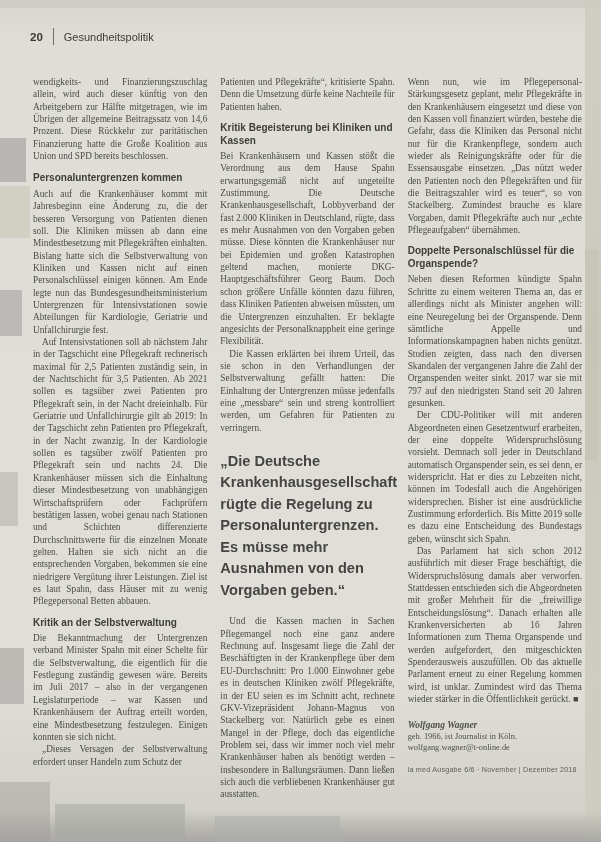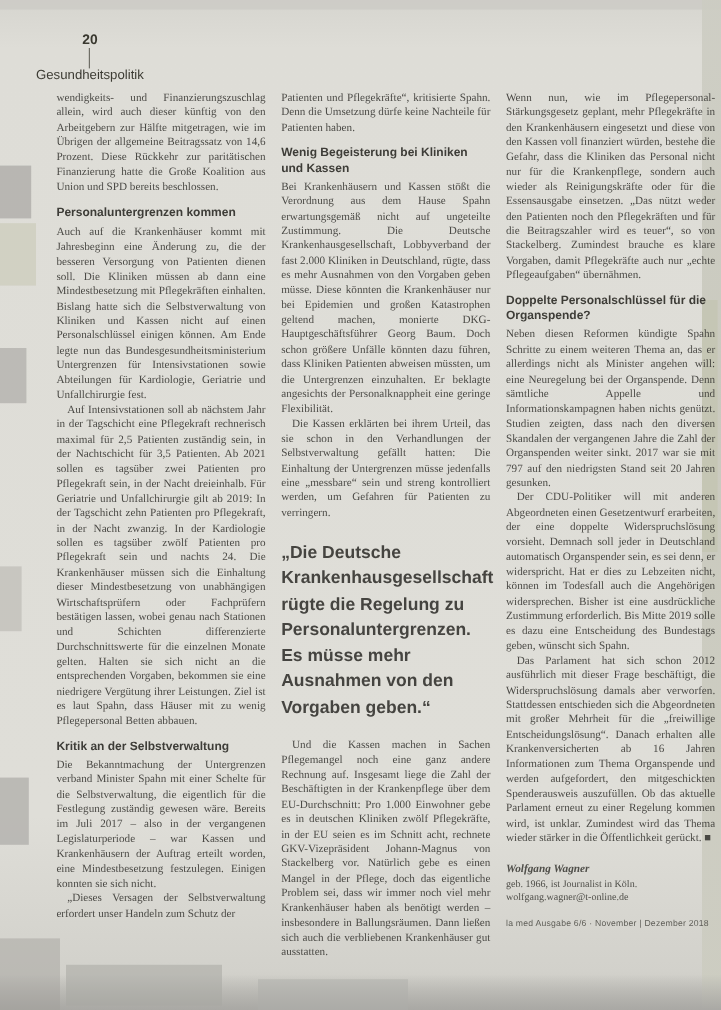--- a/index.html
+++ b/index.html
@@ -23,28 +23,27 @@
   .a-r2{right:3px;top:250px;width:13px;height:210px;background:#c2c3ae;opacity:.6;}
   .a-b1{left:0;bottom:0;width:601px;height:30px;background:linear-gradient(0deg,#a9a8a4,rgba(169,168,164,0));}
   .a-b2{left:55px;bottom:4px;width:130px;height:34px;background:#a8a7a3;opacity:.55;}
   .a-b3{left:215px;bottom:0;width:125px;height:26px;background:#aeada9;opacity:.5;}
   .a-b4{left:0;bottom:0;width:50px;height:60px;background:#9f9e9a;opacity:.45;}
 
   .header{
     position:absolute;left:30px;top:28px;
     display:flex;align-items:center;
     font-family:"Liberation Sans", sans-serif;
-    flex-direction:column;
   }
   .pagenum{font-weight:bold;font-size:11.5px;color:#39382f;}
   .hdr-divider{width:1px;height:17px;background:#6f6e66;margin:0 10px;}
   .section{font-size:11px;color:#3c3b33;}
 
   .article{
-    position:absolute;left:47px;top:76px;width:549px;
+    position:absolute;left:33px;top:76px;width:549px;
     display:flex;gap:13px;
     filter:blur(0.35px);
     opacity:.93;
   }
   .col{flex:1;min-width:0;}
   .col p{
     margin:0;
     font-size:9.3px;line-height:12.35px;
     text-align:justify;
     color:var(--ink,#3f3e3a);
@@ -104,21 +103,21 @@
       <h2 class="first">Personaluntergrenzen kommen</h2>
       <p>Auch auf die Krankenhäuser kommt mit Jahresbeginn eine Änderung zu, die der besseren Versorgung von Patienten dienen soll. Die Kliniken müssen ab dann eine Mindestbesetzung mit Pflegekräften einhalten. Bislang hatte sich die Selbstverwaltung von Kliniken und Kassen nicht auf einen Personalschlüssel einigen können. Am Ende legte nun das Bundesgesundheitsministerium Untergrenzen für Intensivstationen sowie Abteilungen für Kardiologie, Geriatrie und Unfallchirurgie fest.</p>
       <p class="indent">Auf Intensivstationen soll ab nächstem Jahr in der Tagschicht eine Pflegekraft rechnerisch maximal für 2,5 Patienten zuständig sein, in der Nachtschicht für 3,5 Patienten. Ab 2021 sollen es tagsüber zwei Patienten pro Pflegekraft sein, in der Nacht dreieinhalb. Für Geriatrie und Unfallchirurgie gilt ab 2019: In der Tagschicht zehn Patienten pro Pflegekraft, in der Nacht zwanzig. In der Kardiologie sollen es tagsüber zwölf Patienten pro Pflegekraft sein und nachts 24. Die Krankenhäuser müssen sich die Einhaltung dieser Mindestbesetzung von unabhängigen Wirtschaftsprüfern oder Fachprüfern bestätigen lassen, wobei genau nach Stationen und Schichten differenzierte Durchschnittswerte für die einzelnen Monate gelten. Halten sie sich nicht an die entsprechenden Vorgaben, bekommen sie eine niedrigere Vergütung ihrer Leistungen. Ziel ist es laut Spahn, dass Häuser mit zu wenig Pflegepersonal Betten abbauen.</p>
       <h2>Kritik an der Selbstverwaltung</h2>
       <p>Die Bekanntmachung der Untergrenzen verband Minister Spahn mit einer Schelte für die Selbstverwaltung, die eigentlich für die Festlegung zuständig gewesen wäre. Bereits im Juli 2017 – also in der vergangenen Legislaturperiode – war Kassen und Krankenhäusern der Auftrag erteilt worden, eine Mindestbesetzung festzulegen. Einigen konnten sie sich nicht.</p>
       <p class="indent">„Dieses Versagen der Selbstverwaltung erfordert unser Handeln zum Schutz der</p>
     </div>
 
     <div class="col">
       <p>Patienten und Pflegekräfte“, kritisierte Spahn. Denn die Umsetzung dürfe keine Nachteile für Patienten haben.</p>
-      <h2>Wenig Begeisterung bei Kliniken und Kassen</h2>
+      <h2>Kritik Begeisterung bei Kliniken und Kassen</h2>
       <p>Bei Krankenhäusern und Kassen stößt die Verordnung aus dem Hause Spahn erwartungsgemäß nicht auf ungeteilte Zustimmung. Die Deutsche Krankenhausgesellschaft, Lobbyverband der fast 2.000 Kliniken in Deutschland, rügte, dass es mehr Ausnahmen von den Vorgaben geben müsse. Diese könnten die Krankenhäuser nur bei Epidemien und großen Katastrophen geltend machen, monierte DKG-Hauptgeschäftsführer Georg Baum. Doch schon größere Unfälle könnten dazu führen, dass Kliniken Patienten abweisen müssten, um die Untergrenzen einzuhalten. Er beklagte angesichts der Personalknappheit eine geringe Flexibilität.</p>
       <p class="indent">Die Kassen erklärten bei ihrem Urteil, das sie schon in den Verhandlungen der Selbstverwaltung gefällt hatten: Die Einhaltung der Untergrenzen müsse jedenfalls eine „messbare“ sein und streng kontrolliert werden, um Gefahren für Patienten zu verringern.</p>
       <div class="pullquote">„Die Deutsche Krankenhausgesellschaft rügte die Regelung zu Personaluntergrenzen. Es müsse mehr Ausnahmen von den Vorgaben geben.“</div>
       <p class="indent">Und die Kassen machen in Sachen Pflegemangel noch eine ganz andere Rechnung auf. Insgesamt liege die Zahl der Beschäftigten in der Krankenpflege über dem EU-Durchschnitt: Pro 1.000 Einwohner gebe es in deutschen Kliniken zwölf Pflegekräfte, in der EU seien es im Schnitt acht, rechnete GKV-Vizepräsident Johann-Magnus von Stackelberg vor. Natürlich gebe es einen Mangel in der Pflege, doch das eigentliche Problem sei, dass wir immer noch viel mehr Krankenhäuser haben als benötigt werden – insbesondere in Ballungsräumen. Dann ließen sich auch die verbliebenen Krankenhäuser gut ausstatten.</p>
     </div>
 
     <div class="col">
       <p>Wenn nun, wie im Pflegepersonal-Stärkungsgesetz geplant, mehr Pflegekräfte in den Krankenhäusern eingesetzt und diese von den Kassen voll finanziert würden, bestehe die Gefahr, dass die Kliniken das Personal nicht nur für die Krankenpflege, sondern auch wieder als Reinigungskräfte oder für die Essensausgabe einsetzen. „Das nützt weder den Patienten noch den Pflegekräften und für die Beitragszahler wird es teuer“, so von Stackelberg. Zumindest brauche es klare Vorgaben, damit Pflegekräfte auch nur „echte Pflegeaufgaben“ übernähmen.</p>
       <h2>Doppelte Personalschlüssel für die Organspende?</h2>
       <p>Neben diesen Reformen kündigte Spahn Schritte zu einem weiteren Thema an, das er allerdings nicht als Minister angehen will: eine Neuregelung bei der Organspende. Denn sämtliche Appelle und Informationskampagnen haben nichts genützt. Studien zeigten, dass nach den diversen Skandalen der vergangenen Jahre die Zahl der Organspenden weiter sinkt. 2017 war sie mit 797 auf den niedrigsten Stand seit 20 Jahren gesunken.</p>

